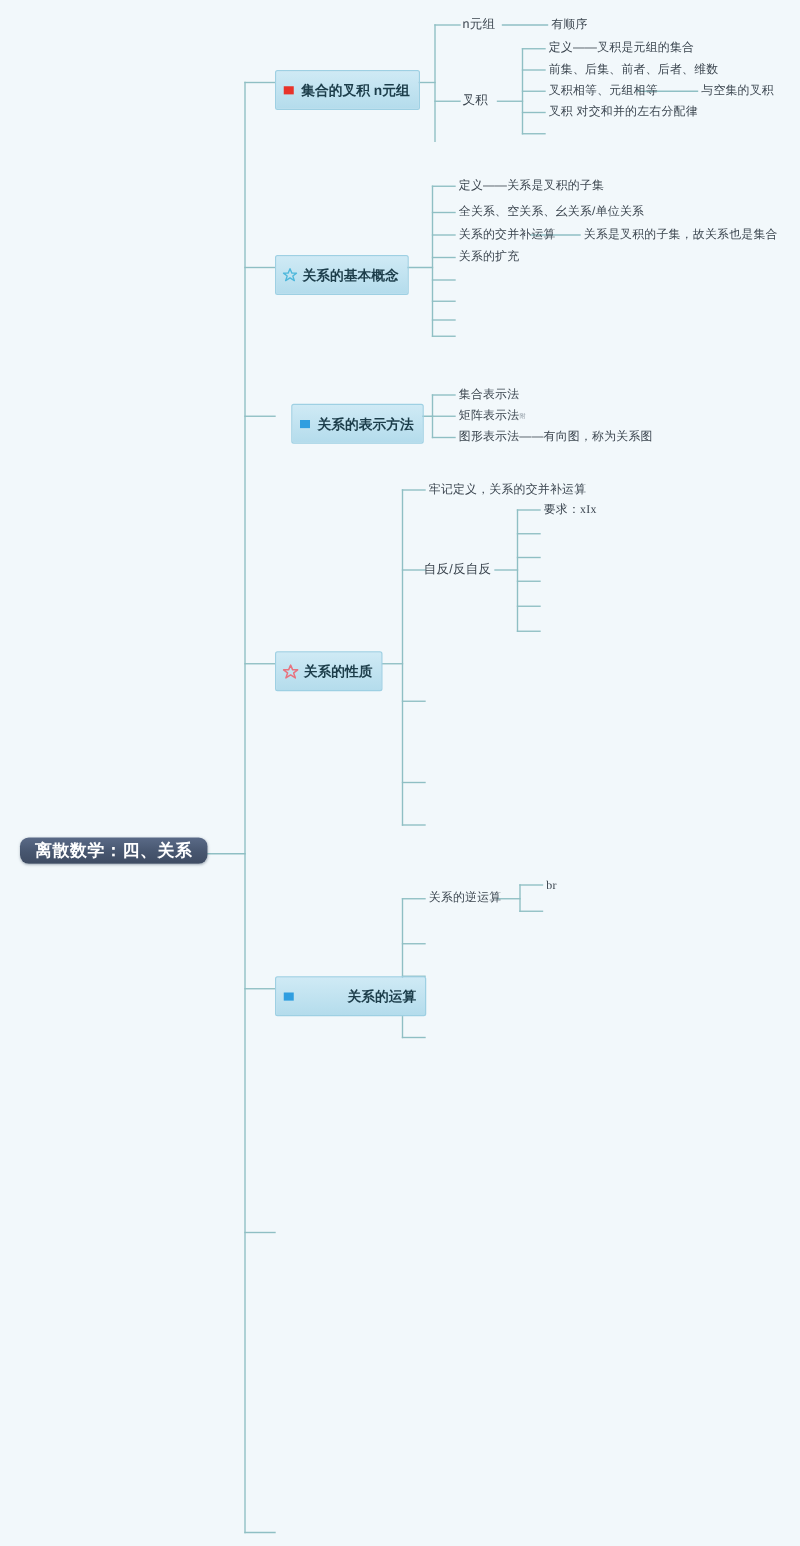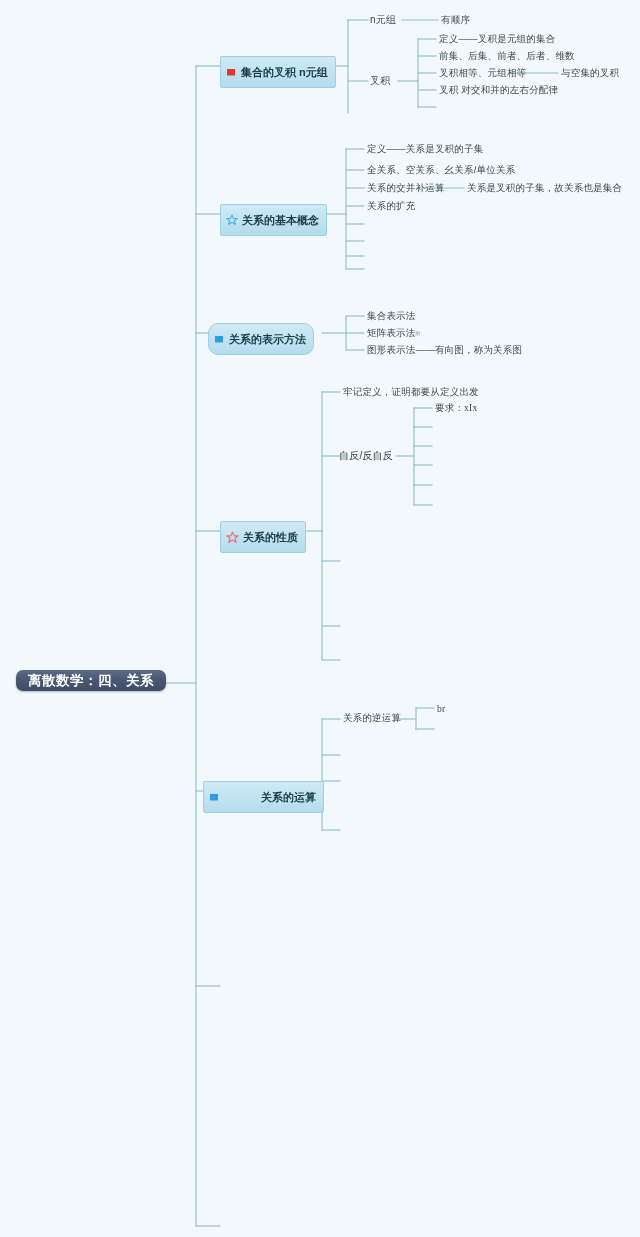--- a/index.html
+++ b/index.html
@@ -176,39 +176,39 @@
 
   <div class="node topic" style="left:220px; top:204px;">
     <span class="ico">
       <svg width="12" height="12" viewBox="0 0 24 24">
         <polygon points="12,2 15,9 22.5,9 16.5,13.5 19,21 12,16.5 5,21 7.5,13.5 1.5,9 9,9" fill="none" stroke="#4fb8dc" stroke-width="2.2" stroke-linejoin="round"></polygon>
       </svg>
     </span>
     <span>关系的基本概念</span>
   </div>
 
-  <div class="node topic" style="left:208px; top:323px;border-radius:10px;">
+  <div class="node topic" style="left:233px; top:323px;">
     <span class="ico">
       <svg width="11" height="11" viewBox="0 0 11 11">
           <rect x="1" y="2" width="8" height="6.5" fill="#2f9ee0"></rect>
         </svg>
     </span>
     <span>关系的表示方法</span>
   </div>
 
   <div class="node topic" style="left:220px; top:521px;">
     <span class="ico">
       <svg width="13" height="13" viewBox="0 0 24 24">
         <polygon points="12,2 15,9 22.5,9 16.5,13.5 19,21 12,16.5 5,21 7.5,13.5 1.5,9 9,9" fill="none" stroke="#e8737f" stroke-width="2.2" stroke-linejoin="round"></polygon>
       </svg>
     </span>
     <span>关系的性质</span>
   </div>
 
-  <div class="node topic" style="left:203px; top:781px;gap:41px;">
+  <div class="node topic" style="left:220px; top:781px;gap:41px;">
     <span class="ico">
       <svg width="11" height="11" viewBox="0 0 11 11">
           <rect x="1" y="2" width="8" height="6.5" fill="#2f9ee0"></rect>
         </svg>
     </span>
     <span>关系的运算</span>
   </div>
 
   <div class="node leaf l2" style="left:370px; top:14px;">
     <span>n元组</span>
@@ -256,21 +256,21 @@
   </div>
   <div class="node leaf" style="left:367px; top:327px;">
     <span>矩阵表示法</span>
       <span class="sup">附</span>
   </div>
   <div class="node leaf" style="left:367px; top:344px;">
     <span>图形表示法——有向图，称为关系图</span>
   </div>
 
   <div class="node leaf" style="left:343px; top:386px;">
-    <span>牢记定义，证明都要从定义出发</span>
+    <span>牢记定义，关系的交并补运算</span>
   </div>
   <div class="node leaf l2" style="left:339px; top:450px;">
     <span>自反/反自反</span>
   </div>
   <div class="node leaf mono" style="left:435px; top:402px;">
     <span>要求：xIx</span>
   </div>
 
   <div class="node leaf" style="left:343px; top:713px;font-family:Liberation Mono, monospace;">
     <span>关系的逆运算</span>

